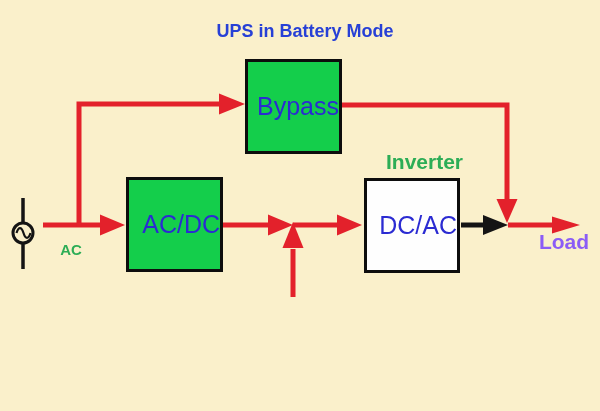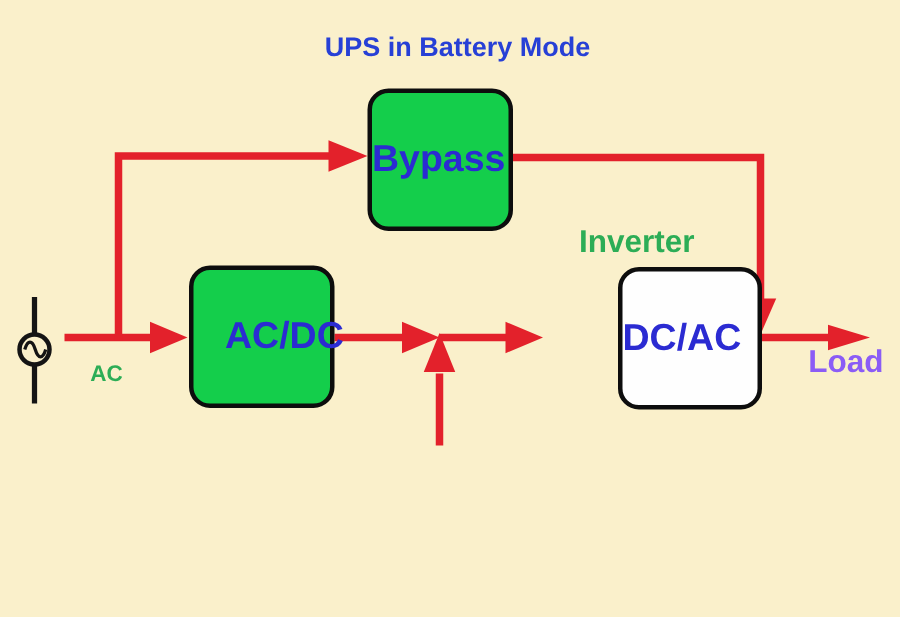--- a/index.html
+++ b/index.html
@@ -18,29 +18,29 @@
   }
   #wires {
     position: absolute;
     left: 0; top: 0;
     width: 600px; height: 411px;
   }
   .box {
     position: absolute;
     box-sizing: border-box;
     border: 3px solid #0d0d0d;
-    border-radius: 14px;
+    border-radius: 0;
     display: flex;
     align-items: center;
-    justify-content: flex-start;
-    font-weight: bold;
+    justify-content: flex-end;
+    font-weight: normal;
     color: #2B2BD2;
   }
   .box.green { background: #14CE4B; }
-  .box.white { background: #FEFEFE; margin-left: 48px; }
+  .box.white { background: #FEFEFE; }
   .box-label { font-size: 25px; }
   .lbl {
     position: absolute;
     font-weight: bold;
     white-space: nowrap;
   }
   .lbl.green { color: #2CAD56; font-size: 21px; }
   .title {
     position: absolute;
     left: 180px; top: 21px;

